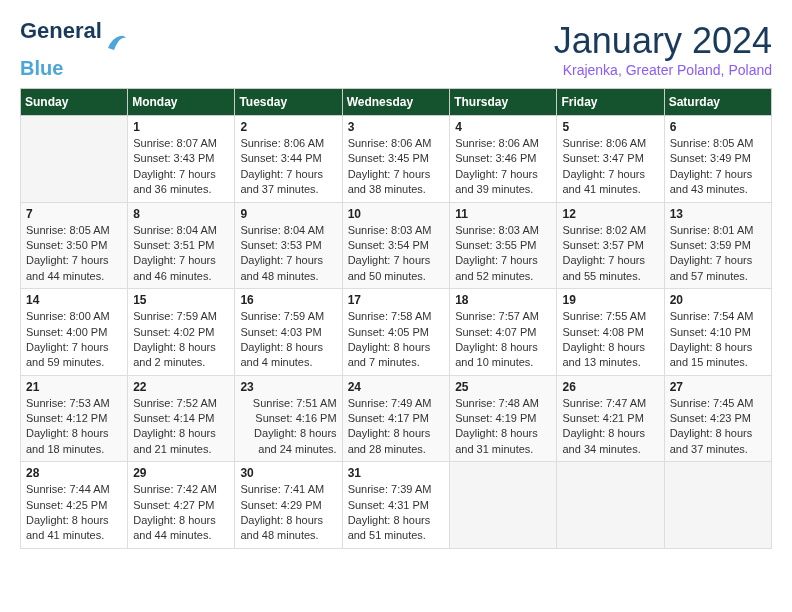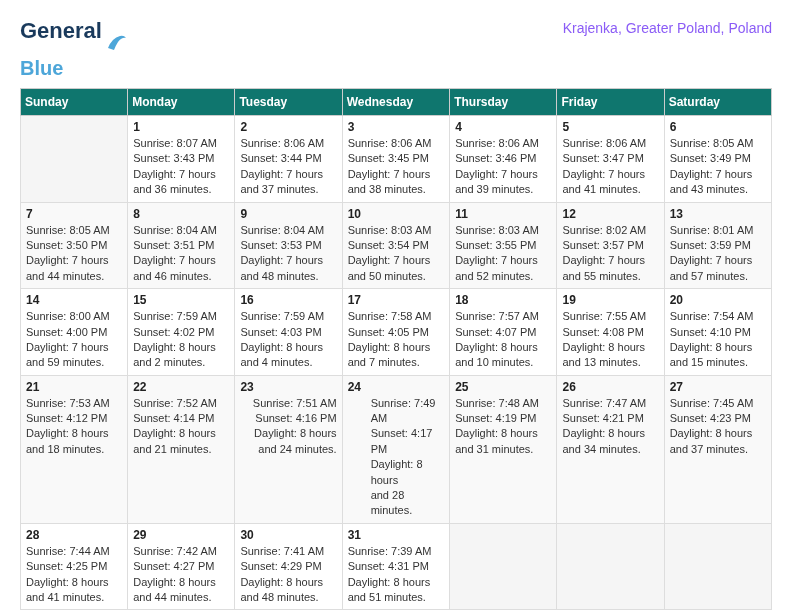--- a/index.html
+++ b/index.html
@@ -32,21 +32,21 @@
     .location {
       font-size: 14px;
       color: #8b5cf6;
     }
     .calendar {
       width: 100%;
       border-collapse: collapse;
       font-size: 11px;
     }
     .calendar thead tr th {
-      background: #0f766e;
+      background: #14532d;
       color: #fff;
       padding: 6px 4px;
       text-align: left;
       font-weight: bold;
       font-size: 12px;
       border: 1px solid #ccc;
     }
     .calendar tbody tr td {
       border: 1px solid #ddd;
       vertical-align: top;
@@ -85,20 +85,21 @@
         <span style="font-size:20px; font-weight:bold; color:#4da6d9;">Blue</span>
       </div>
       <div style="margin-left:4px; margin-top:-8px;">
         <svg width="22" height="18" viewBox="0 0 22 18">
           <path d="M2,14 Q6,4 14,2 Q18,1 20,4 Q16,3 12,8 Q10,11 8,16 Z" fill="#4da6d9"></path>
         </svg>
       </div>
     </div>
   </div>
   <div class="title-block">
+    <div class="month-title">January 2024</div>
     <div class="location">Krajenka, Greater Poland, Poland</div>
   </div>
 </div>
 
 <table class="calendar">
   <thead>
     <tr id="weekday-header">
         <th>Sunday</th>
         <th>Monday</th>
         <th>Tuesday</th>
@@ -273,21 +274,21 @@
         </td>
         <td>
           <span class="day-num">23</span>
           <div class="day-info" style="white-space: pre-line; text-align: right;">Sunrise: 7:51 AM
 Sunset: 4:16 PM
 Daylight: 8 hours
 and 24 minutes.</div>
         </td>
         <td>
           <span class="day-num">24</span>
-          <div class="day-info" style="white-space: pre-line; margin-left: 23px;">Sunrise: 7:49 AM
+          <div class="day-info" style="white-space: pre-line;">Sunrise: 7:49 AM
 Sunset: 4:17 PM
 Daylight: 8 hours
 and 28 minutes.</div>
         </td>
         <td>
           <span class="day-num">25</span>
           <div class="day-info" style="white-space: pre-line;">Sunrise: 7:48 AM
 Sunset: 4:19 PM
 Daylight: 8 hours
 and 31 minutes.</div>

